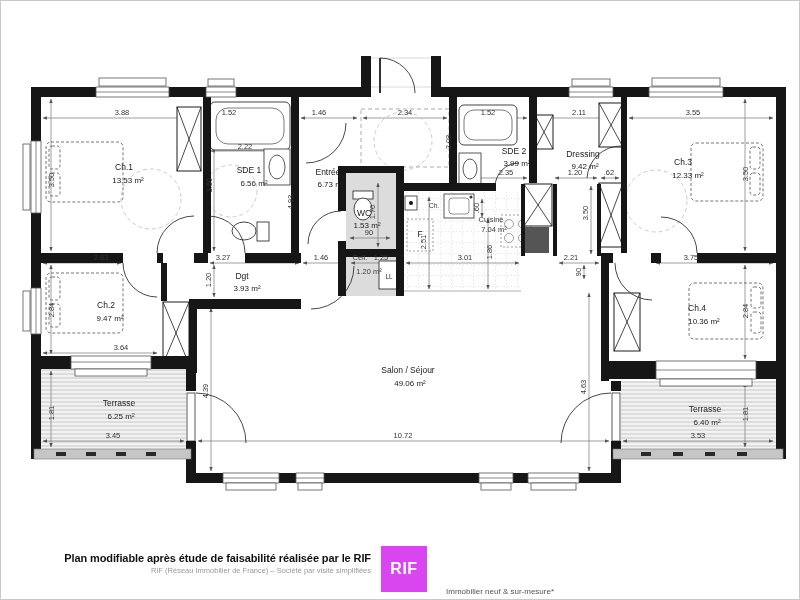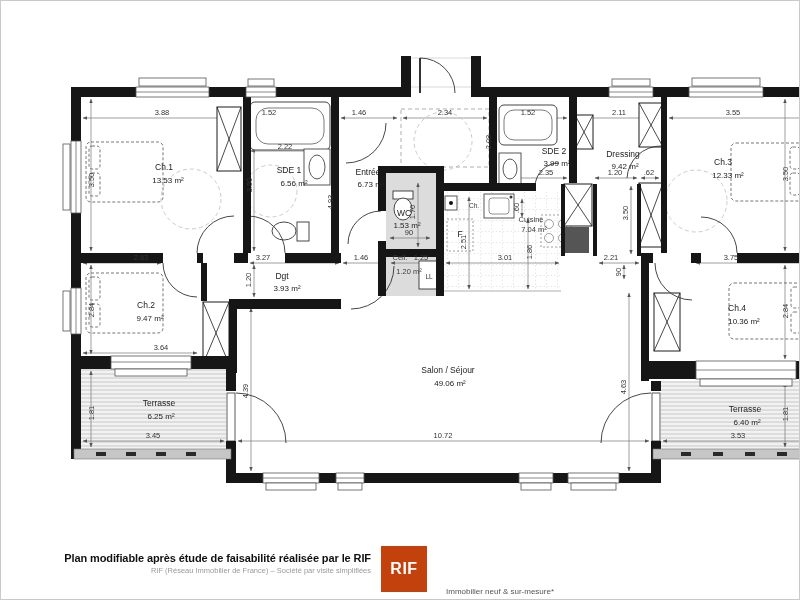--- a/index.html
+++ b/index.html
@@ -1,26 +1,26 @@
 <!DOCTYPE html>
 <html><head>
 <meta charset="utf-8">
 <style>
   html,body{margin:0;padding:0;background:#fff;}
   #stage{position:relative;width:800px;height:600px;background:#fff;border:1px solid #c9c9c9;
-         box-sizing:border-box;overflow:hidden;font-family:"Liberation Sans",sans-serif;padding-left:40px;}
+         box-sizing:border-box;overflow:hidden;font-family:"Liberation Sans",sans-serif;}
   svg text{font-family:"Liberation Sans",sans-serif;fill:#333;}
   .dimtxt{font-size:7.5px;fill:#3d3d3d;}
   .roomname{font-size:8.5px;fill:#222;}
   .roomarea{font-size:8px;fill:#222;}
   .tinytxt{font-size:6.5px;fill:#333;}
   .footer-left{position:absolute;left:58px;top:551px;width:312px;text-align:right;}
   .footer-head{font-size:11px;font-weight:bold;color:#111;letter-spacing:-0.1px;}
   .footer-sub{font-size:7.5px;color:#9a9a9a;margin-top:2px;line-height:9px;}
-  .logo-box{position:absolute;left:380px;top:545px;width:46px;height:46px;background:#c2410c;
+  .logo-box{position:absolute;left:380px;top:545px;width:46px;height:46px;background:#d946ef;
             display:flex;align-items:center;justify-content:center;}
   .logo-txt{color:#fff;font-weight:bold;font-size:16px;letter-spacing:0.5px;}
   .footer-right{position:absolute;left:445px;top:586px;width:330px;font-size:8px;color:#555;line-height:10.5px;}
 </style>
 </head>
 <body>
 
 <div id="stage">
 <svg width="800" height="600" viewBox="0 0 800 600">
   <defs>

